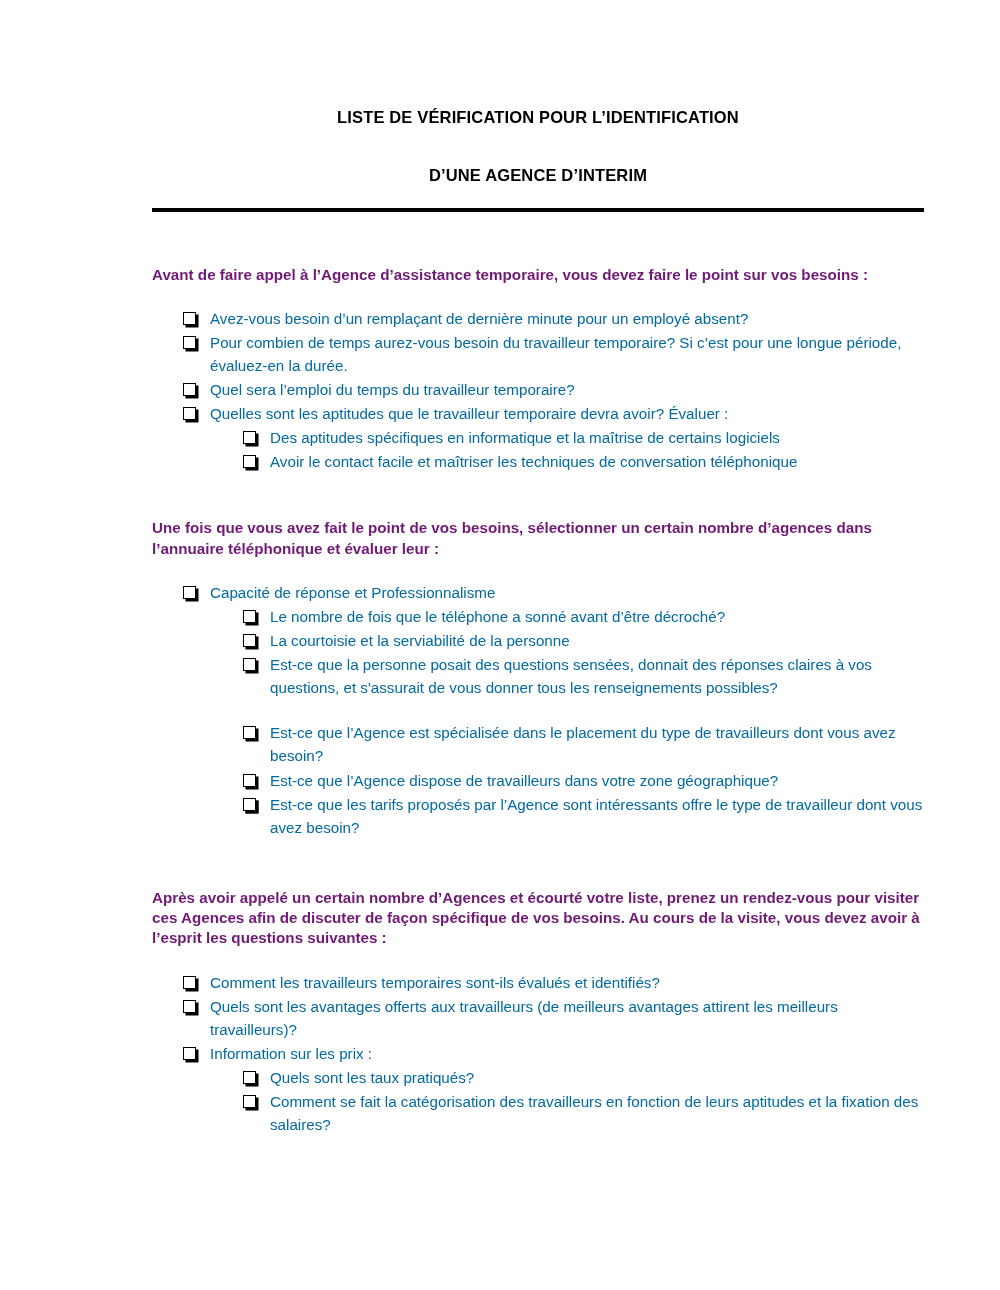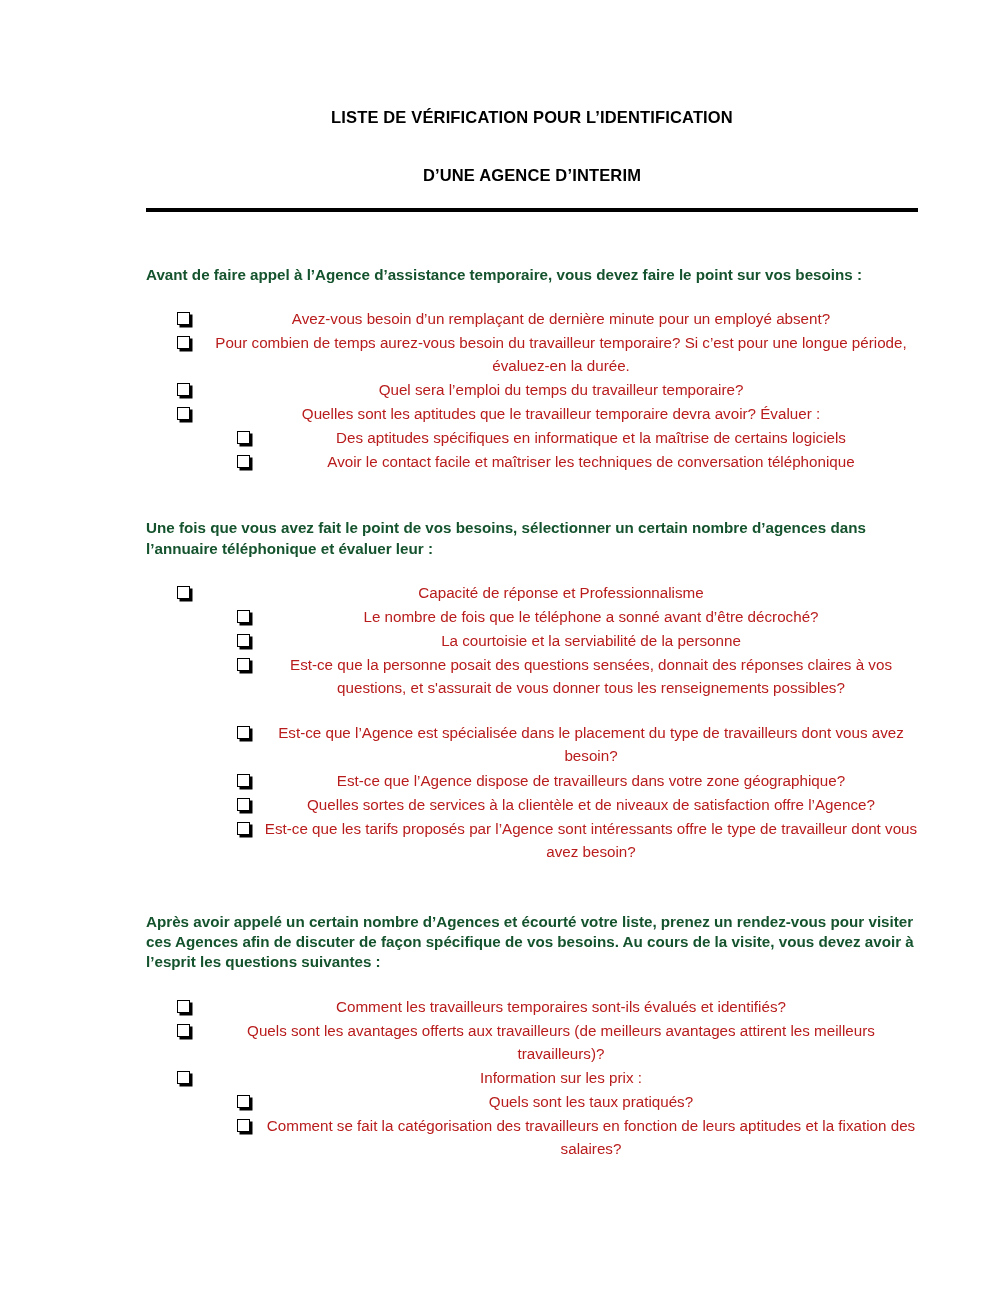--- a/index.html
+++ b/index.html
@@ -15,21 +15,21 @@
   .page {
     position: relative;
     width: 1000px;
     height: 1290px;
     background: #ffffff;
     overflow: hidden;
     box-sizing: border-box;
   }
   .doc-body {
     position: absolute;
-    left: 146px;
+    left: 152px;
     top: 0;
     width: 772px;
   }
 
   
   .title-block {
     padding-top: 108px;
   }
   .doc-title-line {
     text-align: center;
@@ -50,41 +50,40 @@
   }
 
   
   .section {
     margin-top: 0;
   }
   .section-intro {
     font-weight: bold;
     font-size: 15.2px;
     line-height: 1.33;
-    color: #14532d;
+    color: #701a75;
     margin: 0;
   }
   .gap-before-intro-1 { height: 53px; }
   .gap-before-intro-2 { height: 44px; }
   .gap-before-intro-3 { height: 48px; }
 
   .list {
     margin: 0;
     padding: 0;
     list-style: none;
   }
   .list.level-1 { margin-top: 22px; }
 
   .item {
     position: relative;
     font-size: 15.2px;
     line-height: 1.52;
-    color: #b91c1c;
+    color: #0369a1;
     box-sizing: border-box;
-    text-align: center;
   }
   
   .item.lvl1 {
     padding-left: 58px;
     margin-bottom: 1px;
   }
   
   .item.lvl2 {
     padding-left: 118px;
     margin-bottom: 1px;
@@ -177,21 +176,20 @@
             <li class="item lvl2">
               <span class="checkbox"></span>
               <span class="item-text">Est-ce que l’Agence est spécialisée dans le placement du type de travailleurs dont vous avez besoin?</span>
             </li>
             <li class="item lvl2">
               <span class="checkbox"></span>
               <span class="item-text">Est-ce que l’Agence dispose de travailleurs dans votre zone géographique?</span>
             </li>
             <li class="item lvl2">
               <span class="checkbox"></span>
-              <span class="item-text">Quelles sortes de services à la clientèle et de niveaux de satisfaction offre l’Agence?</span>
             </li>
             <li class="item lvl2">
               <span class="checkbox"></span>
               <span class="item-text">Est-ce que les tarifs proposés par l’Agence sont intéressants offre le type de travailleur dont vous avez besoin?</span>
             </li>
           </ul>
         </div>
         <div class="gap-before-intro-3"></div>
         <div class="section">
           <p class="section-intro">Après avoir appelé un certain nombre d’Agences et écourté votre liste, prenez un rendez-vous pour visiter ces Agences afin de discuter de façon spécifique de vos besoins. Au cours de la visite, vous devez avoir à l’esprit les questions suivantes :</p>

